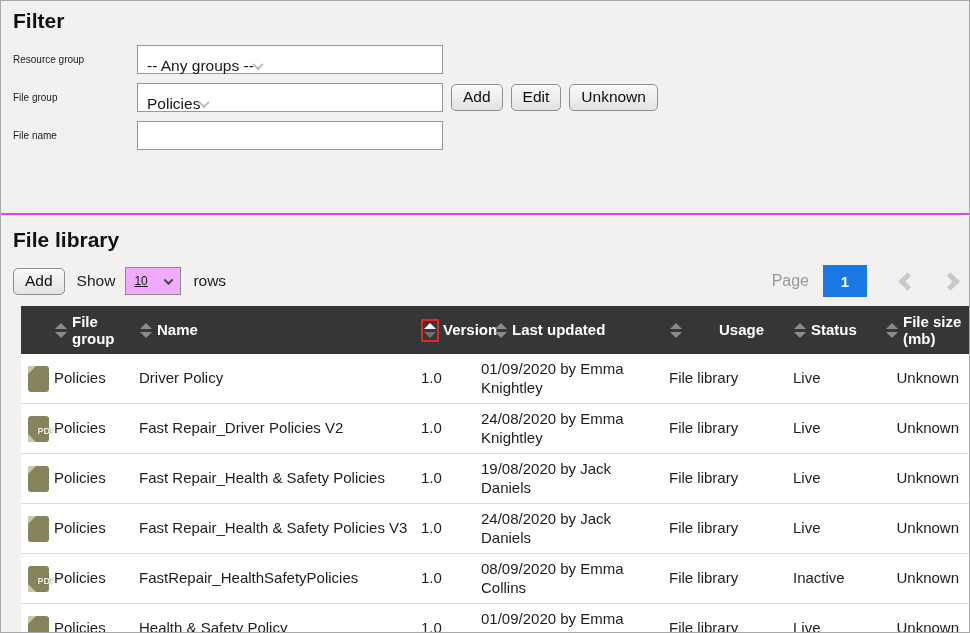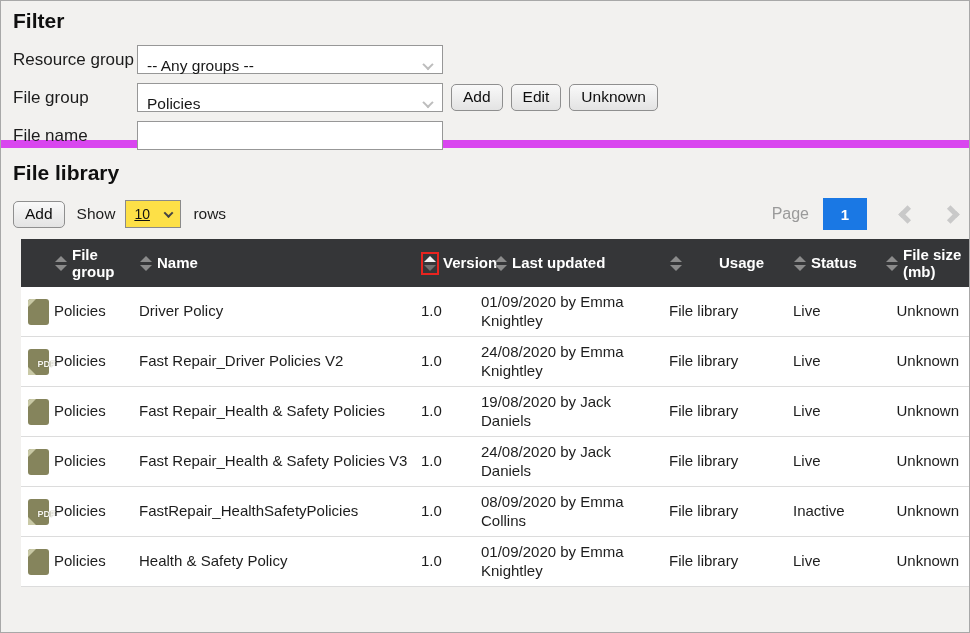--- a/index.html
+++ b/index.html
@@ -7,35 +7,35 @@
     --header-bg:#353638;
     --highlight-red:#e8241f;
     --icon-olive:#85845c;
     --icon-fold:#c9c9a6;
   }
   *{box-sizing:border-box;margin:0;padding:0;}
   body{font-family:"Liberation Sans","DejaVu Sans",sans-serif;background:#fff;}
   .page{width:970px;height:633px;border:1px solid #a8a8a8;background:#f2f1ef;overflow:hidden;position:relative;}
 
   
-  .filter-section{height:147px;padding:8px 12px 0 12px;border-bottom:8px solid #d946ef;}
+  .filter-section{height:214px;padding:8px 12px 0 12px;border-bottom:2px solid #d946ef;}
   .section-title{font-size:21px;font-weight:bold;color:#101010;margin-bottom:12px;}
   .field-row{display:flex;align-items:center;margin-bottom:9px;}
-  .field-label{display:inline-block;width:124px;font-size:17px;color:#1c1c1c;}
-  .select-box{width:306px;height:29px;background:#fff;border:1px solid #979797;display:flex;align-items:center;justify-content:space-between;padding:12px 10px 0 9px;font-size:15.5px;color:#171717;cursor:pointer;}
+  .field-label{display:inline-block;width:124px;font-size:10px;color:#1c1c1c;}
+  .select-box{width:306px;height:29px;background:#fff;border:1px solid #979797;display:flex;align-items:center;justify-content:flex-start;padding:12px 10px 0 9px;font-size:15.5px;color:#171717;cursor:pointer;}
   .text-input{width:306px;height:29px;background:#fff;border:1px solid #979797;padding:0 8px;font-size:15.5px;color:#171717;font-family:inherit;}
   .chev-small{display:inline-block;width:8px;height:8px;border-top:2px solid #bdbdbd;border-right:2px solid #bdbdbd;transform:rotate(135deg) translate(-1px,1px);}
   .btn{display:inline-block;margin-left:8px;padding:3px 11px 4px 11px;font-size:15.5px;color:#0d0d0d;background:linear-gradient(#f9f9f9,#e3e3e3);border:1px solid #8f8f8f;border-radius:5px;cursor:pointer;font-family:inherit;}
 
   
   .library-section{padding:13px 12px 0 12px;}
   .controls-row{display:flex;align-items:center;margin-top:13px;}
   .btn-add{margin-left:0;}
   .show-label,.rows-label{font-size:15.5px;color:#1c1c1c;margin-left:12px;}
-  .show-select{margin-left:10px;width:56px;height:28px;background:#fde047;border:1px solid #8a8a8a;display:flex;align-items:center;justify-content:space-between;padding:0 8px;font-size:14px;color:#111;cursor:pointer;text-decoration:underline;}
+  .show-select{margin-left:10px;width:56px;height:28px;background:#f0abfc;border:1px solid #8a8a8a;display:flex;align-items:center;justify-content:space-between;padding:0 8px;font-size:12px;color:#111;cursor:pointer;text-decoration:underline;}
   .show-select .chev-small{border-color:#444;width:7px;height:7px;}
   .pager{margin-left:auto;display:flex;align-items:center;}
   .page-label{font-size:16px;color:#9a9a9a;margin-right:14px;}
   .page-num{width:44px;height:32px;background:var(--accent-blue,#1a78e4);color:#fff;font-size:15px;font-weight:bold;display:flex;align-items:center;justify-content:center;cursor:pointer;}
   .chev-big{display:inline-block;width:13px;height:13px;border-top:5px solid #c9c9c9;border-right:5px solid #c9c9c9;cursor:pointer;}
   .chev-left{transform:rotate(-135deg);margin-left:34px;}
   .chev-right{transform:rotate(45deg);margin-left:30px;}
 
   
   .table{margin:9px 8px 0 8px;width:954px;background:#fff;}

